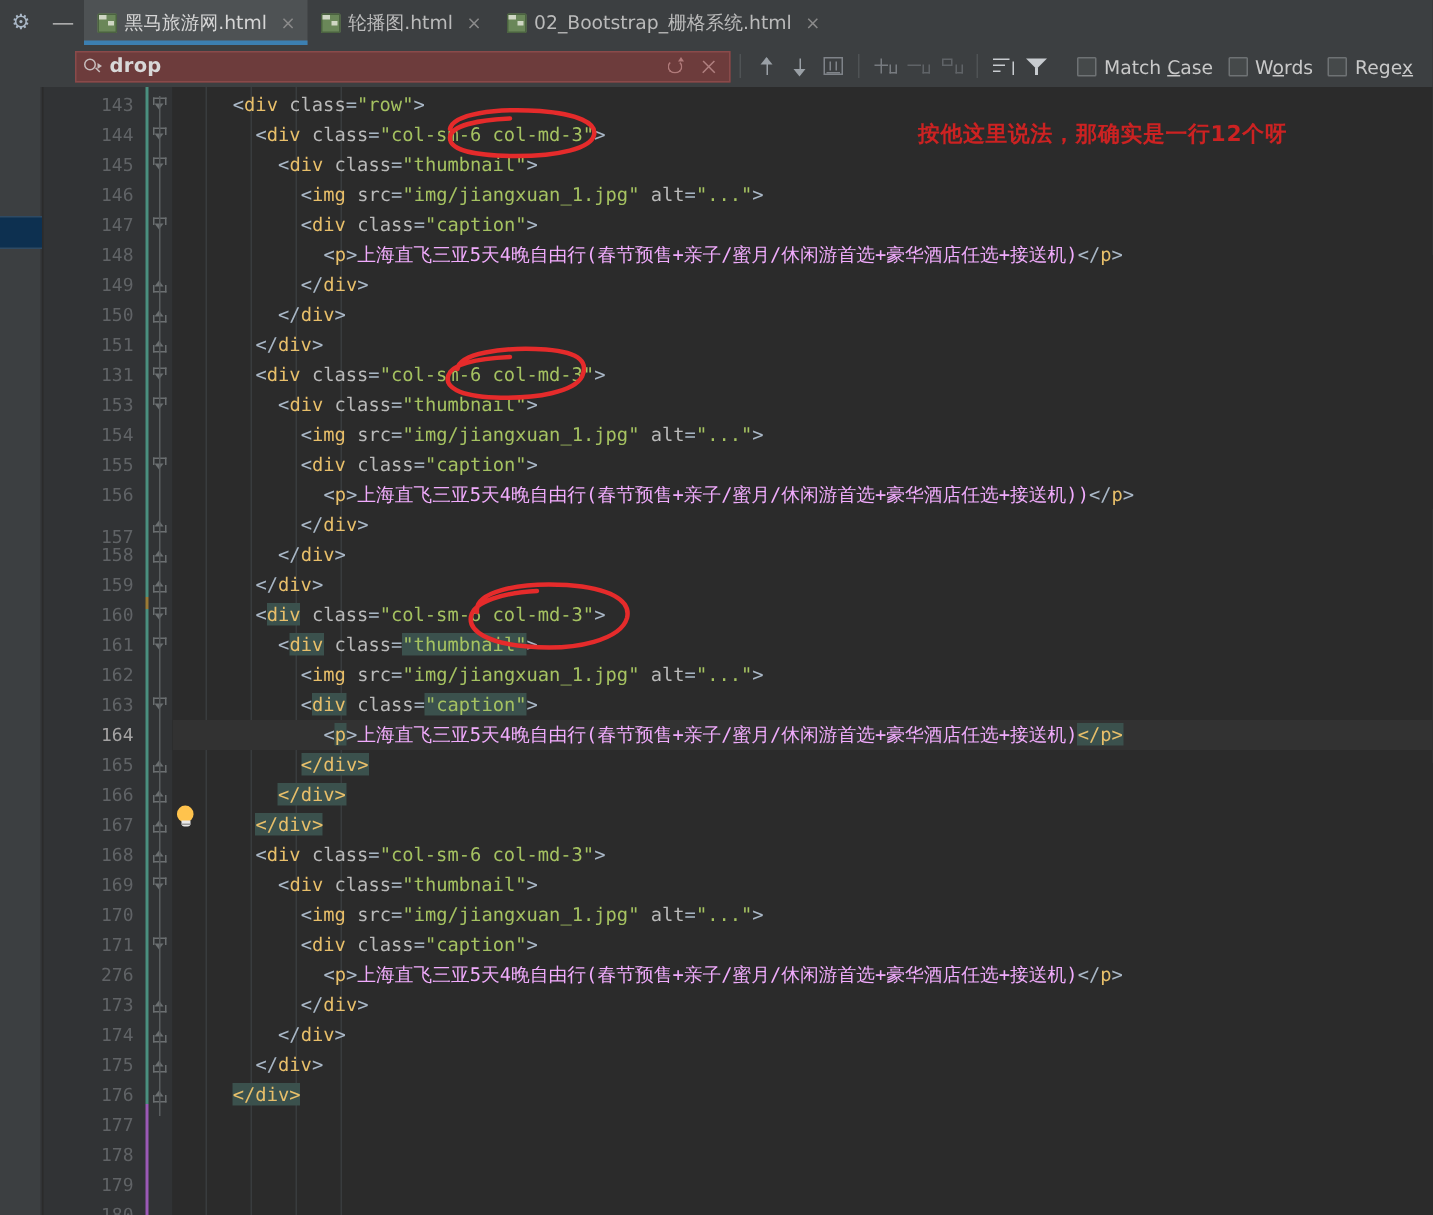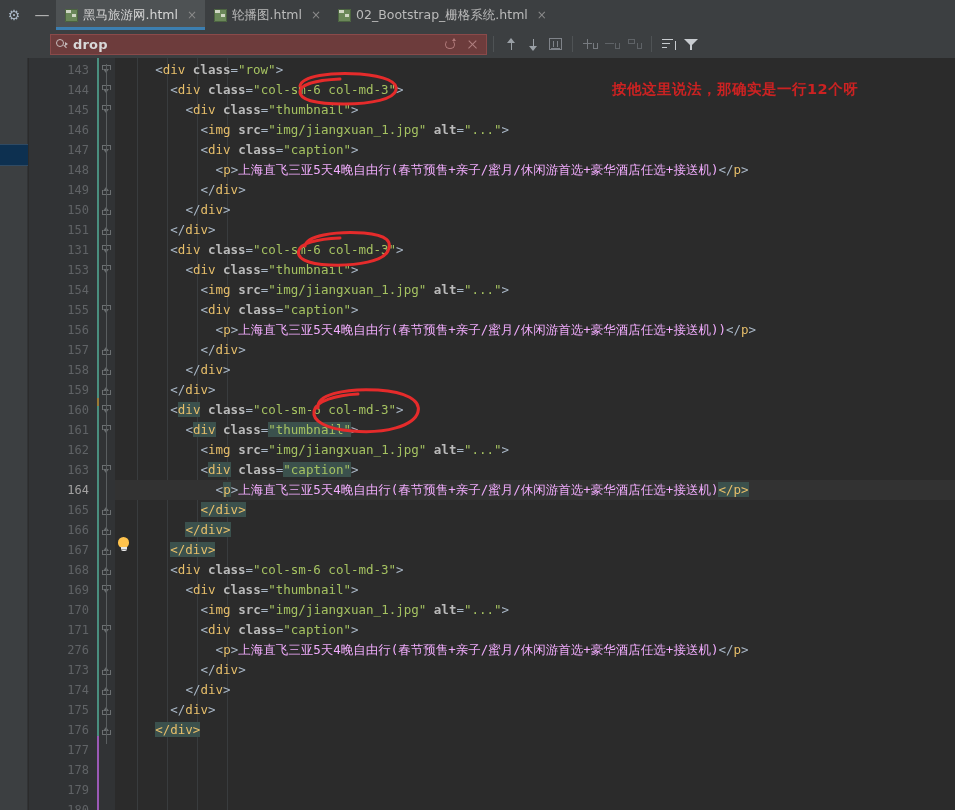--- a/index.html
+++ b/index.html
@@ -243,21 +243,21 @@
   .ln.cur { color: #a4a3a3; }
 
   .codeline {
     position: absolute; left: 0; right: 0; height: 20px; line-height: 20px;
     font-family: "DejaVu Sans Mono", monospace;
     font-size: 12.5px; color: #a9b7c6; white-space: pre;
   }
   .codeline.hl { background: #323232; }
 
   .t-tag   { color: #e8bf6a; }
-  .t-attr  { color: #bababa; font-weight: bold; }
+  .t-attr  { color: #bababa; }
   .t-val   { color: #a5c261; }
   .t-txt   { color: #f0abfc; }
   .t-punct { color: #a9b7c6; }
   .sel-green { background: #3b514d; }
   .sel-tag   { background: #3b514d; color: #e8bf6a; }
   .fold-line {
     position: absolute; left: 8.5px; width: 1px; background: #5a5e60;
   }
   .fold-arrow {
     position: absolute; left: 4px; width: 10px; height: 12px;
@@ -414,20 +414,34 @@
           <span class="cursor"></span>
       </span>
     </div>
     <div class="tb-btn">
       <span class="filter-icon">
         <span class="fun"></span>
           <span class="stem"></span>
       </span>
     </div>
 
+    <div id="find-options" style="display:flex;align-items:center;margin-left:6px;">
+        <div class="chk-group">
+          <span class="chk-box"></span>
+          <span class="chk-label">Match <u>C</u>ase</span>
+        </div>
+        <div class="chk-group">
+          <span class="chk-box"></span>
+          <span class="chk-label">W<u>o</u>rds</span>
+        </div>
+        <div class="chk-group">
+          <span class="chk-box"></span>
+          <span class="chk-label">Rege<u>x</u></span>
+        </div>
+      </div>
   </div>
 
   <div class="editor-root">
     <div class="left-strip">
       <div class="left-strip-hl"></div>
     </div>
 
     <div class="gutter" id="gutter">
         <div class="ln" style="top: 2px;">143</div>
         <div class="ln" style="top: 22px;">144</div>
@@ -436,21 +450,21 @@
         <div class="ln" style="top: 82px;">147</div>
         <div class="ln" style="top: 102px;">148</div>
         <div class="ln" style="top: 122px;">149</div>
         <div class="ln" style="top: 142px;">150</div>
         <div class="ln" style="top: 162px;">151</div>
         <div class="ln" style="top: 182px;">131</div>
         <div class="ln" style="top: 202px;">153</div>
         <div class="ln" style="top: 222px;">154</div>
         <div class="ln" style="top: 242px;">155</div>
         <div class="ln" style="top: 262px;">156</div>
-        <div class="ln" style="top: 282px; margin-left: 30px;">157</div>
+        <div class="ln" style="top: 290px; margin-left: 30px;">157</div>
         <div class="ln" style="top: 302px;">158</div>
         <div class="ln" style="top: 322px;">159</div>
         <div class="ln" style="top: 342px;">160</div>
         <div class="ln" style="top: 362px;">161</div>
         <div class="ln" style="top: 382px;">162</div>
         <div class="ln" style="top: 402px;">163</div>
         <div class="ln cur" style="top: 422px;">164</div>
         <div class="ln" style="top: 442px;">165</div>
         <div class="ln" style="top: 462px;">166</div>
         <div class="ln" style="top: 482px;">167</div>

